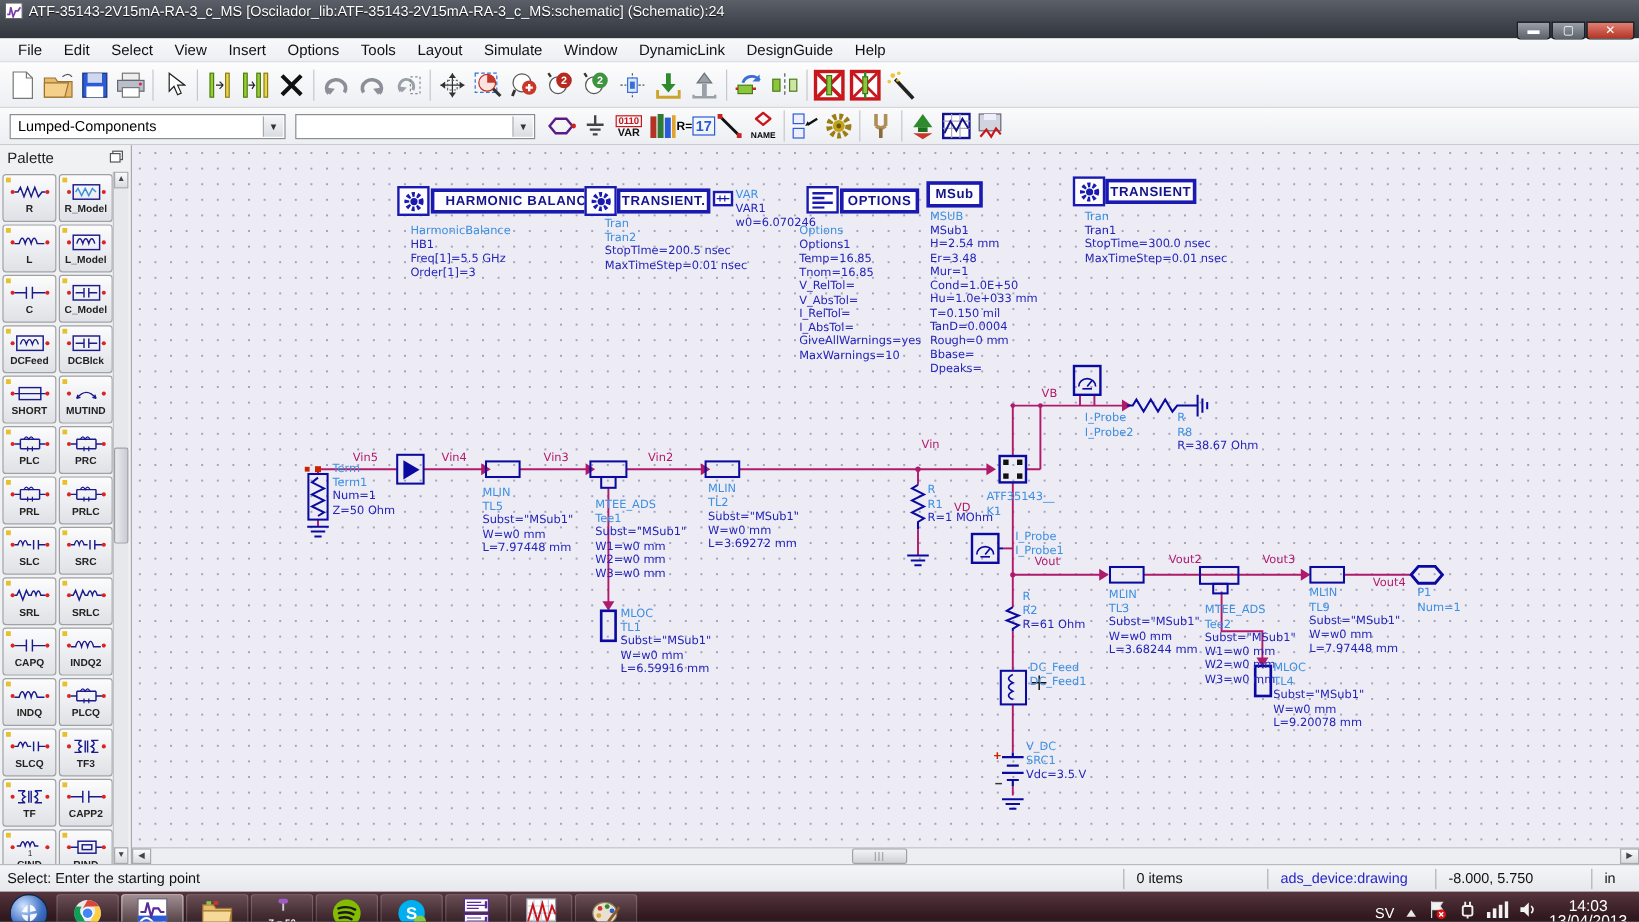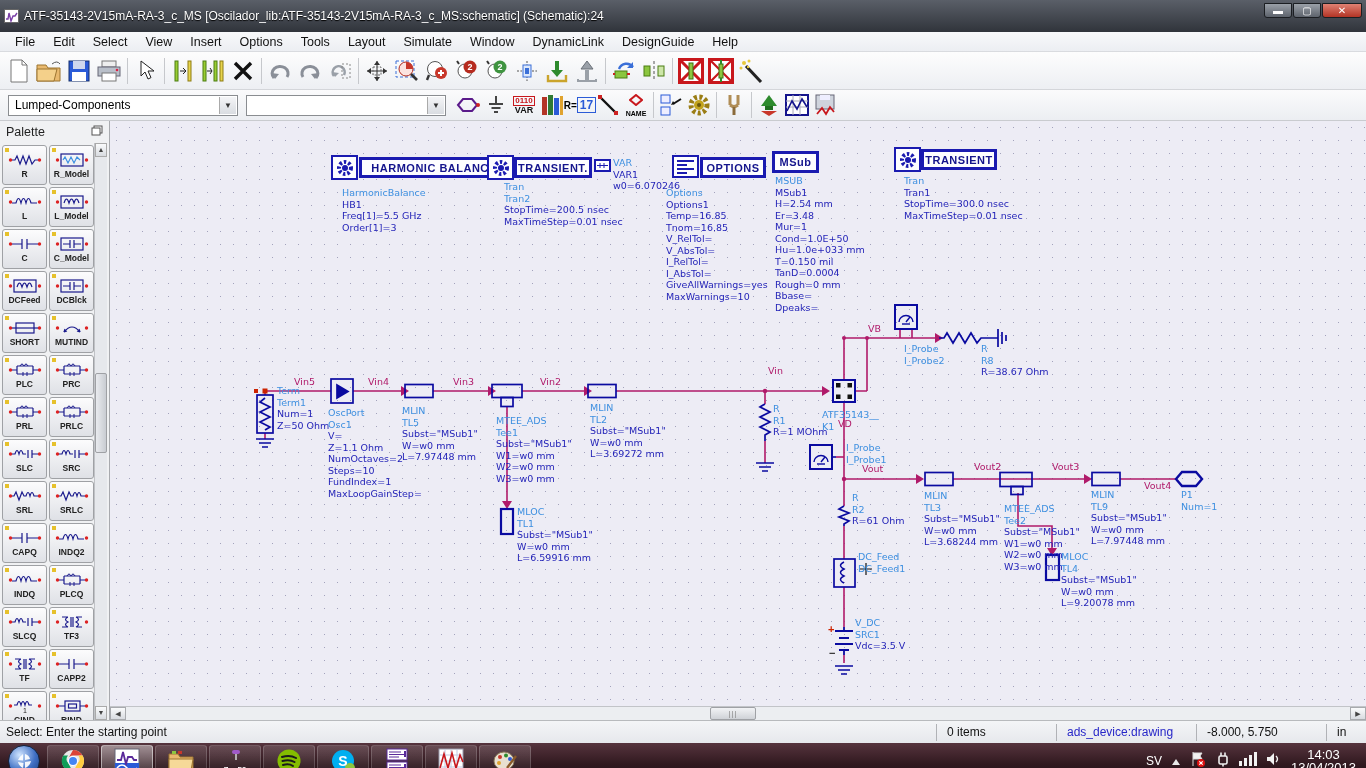--- a/index.html
+++ b/index.html
@@ -1,20 +1,20 @@
 <!DOCTYPE html>
 <html><head>
 <meta charset="utf-8">
 <style>
   * { margin:0; padding:0; box-sizing:border-box; }
   html,body { width:1366px; height:768px; overflow:hidden; font-family:"Liberation Sans",sans-serif; background:#000; }
   .window { width:1366px; height:768px; position:relative; background:#f0f0f0; }
 
   
-  .titlebar { height:32px; background:linear-gradient(#5a5f68,#30343b); display:flex; align-items:center; padding:1px 4px; color:#fff; }
+  .titlebar { height:22px; background:linear-gradient(#5a5f68,#30343b); display:flex; align-items:flex-end; padding:16px 4px; color:#fff; }
   .app-icon { width:15px; height:14px; margin-right:5px; flex:0 0 auto; }
   .title-text { font-size:12px; white-space:nowrap; overflow:hidden; text-shadow:0 1px 1px #000; }
   .winbtns { margin-left:auto; display:flex; gap:1px; align-self:flex-start; margin-top:2px; }
   .winbtn { width:28px; height:15px; border:1px solid #1b1e22; border-radius:0 0 3px 3px; background:linear-gradient(#9aa0a8,#5d636c); color:#fff; font-size:10px; line-height:13px; text-align:center; }
   .winbtn.close { background:linear-gradient(#e08173,#b33425); width:40px; }
 
   
   .menubar { height:20px; background:linear-gradient(#f8f9fb,#eceef2); border-bottom:1px solid #d9dbdf; display:flex; align-items:center; padding-left:6px; }
   .menu-item { font-size:12.5px; color:#111; padding:2px 9px; cursor:default; }
 
@@ -921,30 +921,20 @@
             <div class="pline">StopTime=300.0 nsec</div>
             <div class="pline">MaxTimeStep=0.01 nsec</div>
           </div>
 
         <div class="sch-text" style="left:167px;top:264px">
             <div class="tline">Term</div>
             <div class="tline">Term1</div>
             <div class="pline">Num=1</div>
             <div class="pline">Z=50 Ohm</div>
           </div>
-        <div class="sch-text" style="left:218px;top:286px">
-            <div class="tline">OscPort</div>
-            <div class="tline">Osc1</div>
-            <div class="pline">V=</div>
-            <div class="pline">Z=1.1 Ohm</div>
-            <div class="pline">NumOctaves=2</div>
-            <div class="pline">Steps=10</div>
-            <div class="pline">FundIndex=1</div>
-            <div class="pline">MaxLoopGainStep=</div>
-          </div>
         <div class="sch-text" style="left:292px;top:284px">
             <div class="tline">MLIN</div>
             <div class="tline">TL5</div>
             <div class="pline">Subst="MSub1"</div>
             <div class="pline">W=w0 mm</div>
             <div class="pline">L=7.97448 mm</div>
           </div>
         <div class="sch-text" style="left:386px;top:294px">
             <div class="tline">MTEE_ADS</div>
             <div class="tline">Tee1</div>
@@ -1036,21 +1026,21 @@
             <div class="tline">P1</div>
             <div class="tline">Num=1</div>
           </div>
 
         <div class="wire-label" style="left:184px;top:255px">Vin5</div>
         <div class="wire-label" style="left:258px;top:255px">Vin4</div>
         <div class="wire-label" style="left:343px;top:255px">Vin3</div>
         <div class="wire-label" style="left:430px;top:255px">Vin2</div>
         <div class="wire-label" style="left:658px;top:244px">Vin</div>
         <div class="wire-label" style="left:758px;top:202px">VB</div>
-        <div class="wire-label" style="left:728px;top:297px">VD</div>
+        <div class="wire-label" style="left:685px;top:297px">VD</div>
         <div class="wire-label" style="left:752px;top:342px">Vout</div>
         <div class="wire-label" style="left:864px;top:340px">Vout2</div>
         <div class="wire-label" style="left:942px;top:340px">Vout3</div>
         <div class="wire-label" style="left:1034px;top:359px">Vout4</div>
       </div>
       <div class="hscroll">
         <div class="hbtn" style="left:0">◀</div>
         <div class="hthumb" style="left:600px">|||</div>
         <div class="hbtn" style="right:0">▶</div>
       </div>

